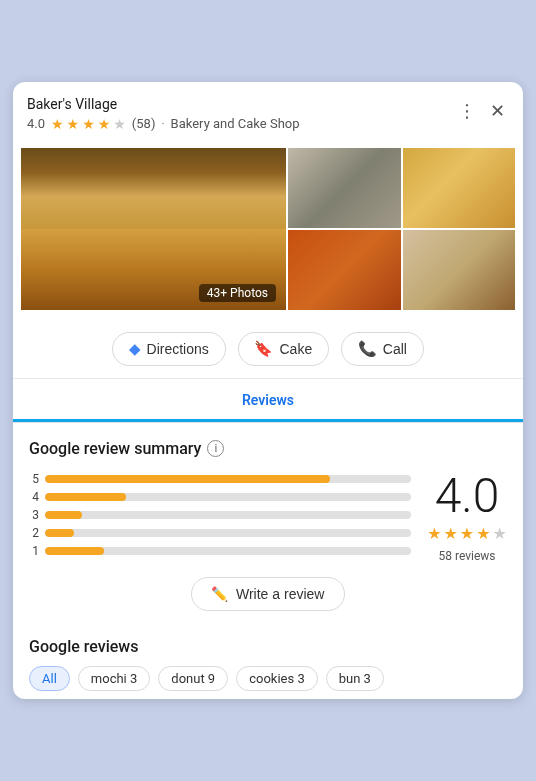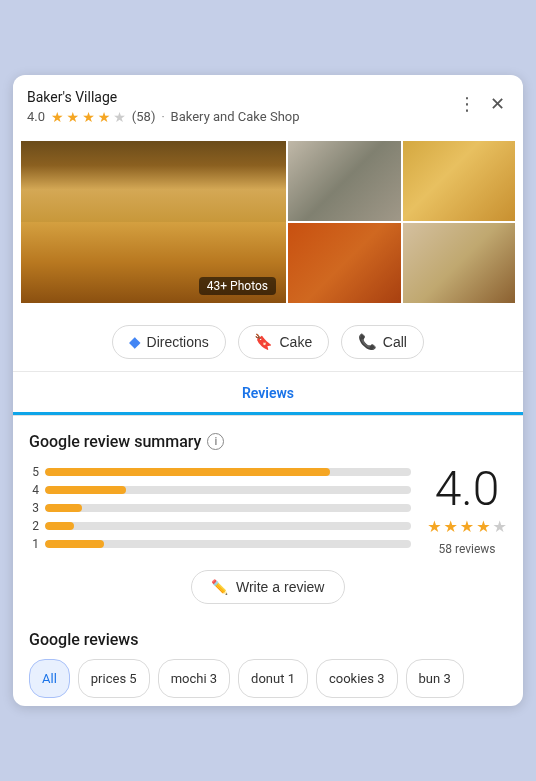--- a/index.html
+++ b/index.html
@@ -266,21 +266,21 @@
       margin-bottom: 10px;
     }
     .filter-chips {
       display: flex;
       gap: 8px;
       flex-wrap: wrap;
     }
     .chip {
       border: 1.5px solid #dadada;
       border-radius: 16px;
-      padding: 11px 12px;
+      padding: 4px 12px;
       font-size: 13px;
       color: #333;
       background: #fff;
       cursor: pointer;
       white-space: nowrap;
     }
     .chip.active {
       background: #e8f0fe;
       border-color: #a8c0f8;
       color: #1a73e8;
@@ -401,20 +401,19 @@
         <span>✏️</span>
         <span>Write a review</span>
       </button>
     </div>
   </div>
 
   <div class="google-reviews-section">
     <div class="google-reviews-title">Google reviews</div>
     <div class="filter-chips" id="filter-chips">
         <div class="chip active">All</div>
-        <div class="chip">prices  5</div>
         <div class="chip">mochi  3</div>
-        <div class="chip">donut  1</div>
+        <div class="chip">donut  9</div>
         <div class="chip">cookies  3</div>
         <div class="chip">bun  3</div>
       </div>
   </div>
 </div>
 
 </body></html>

